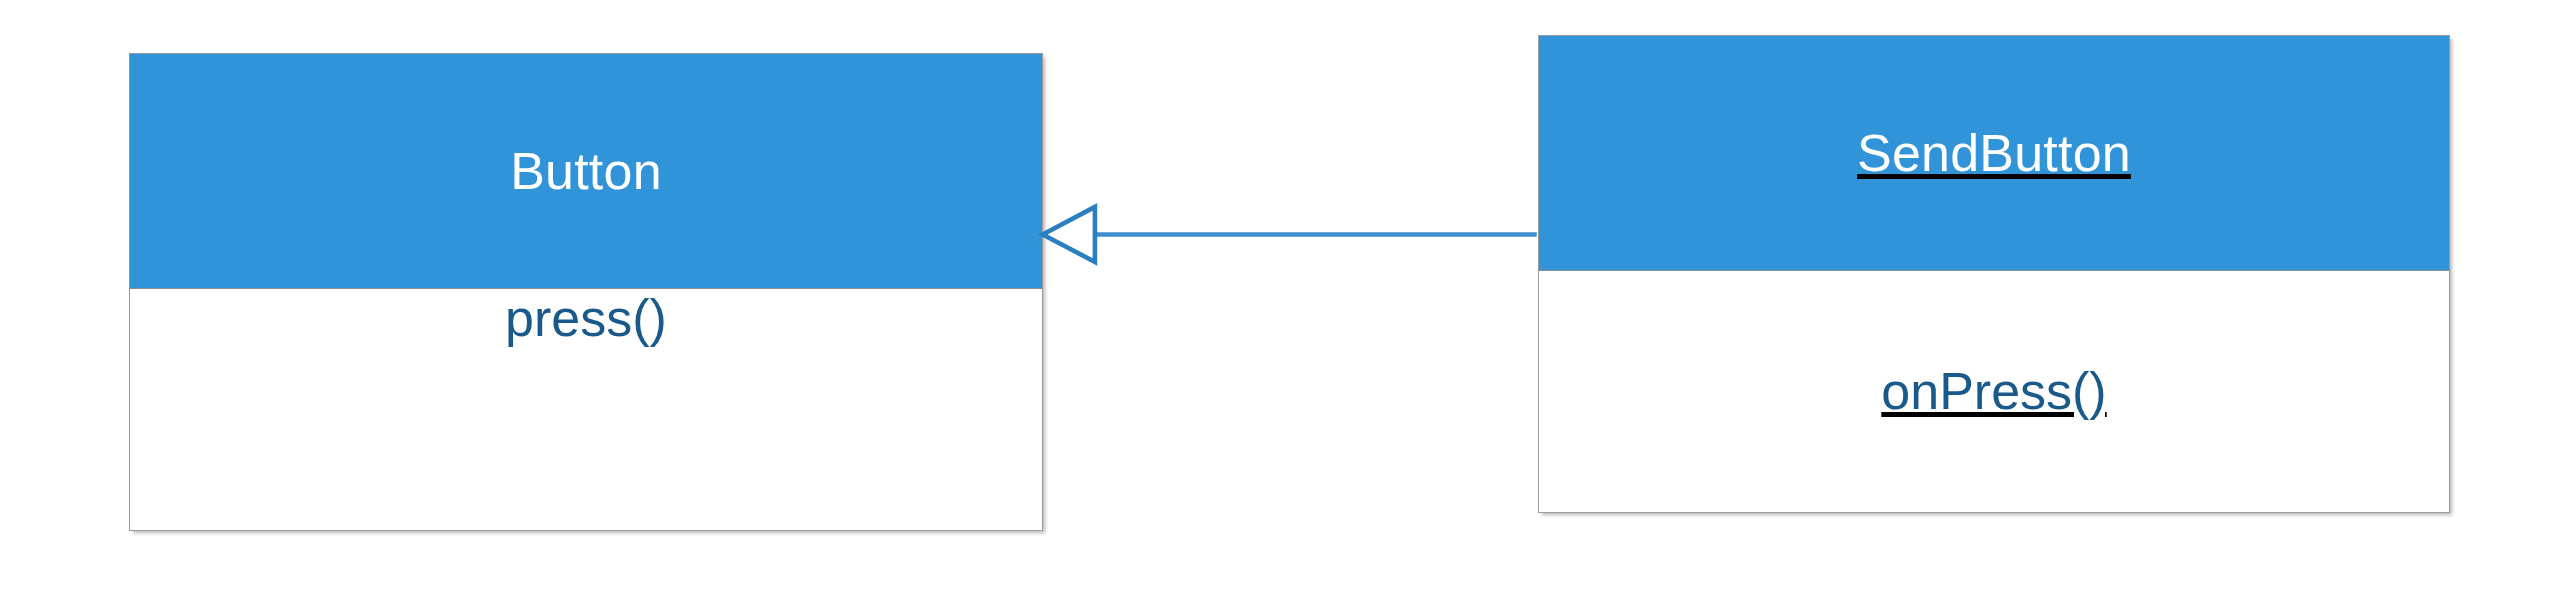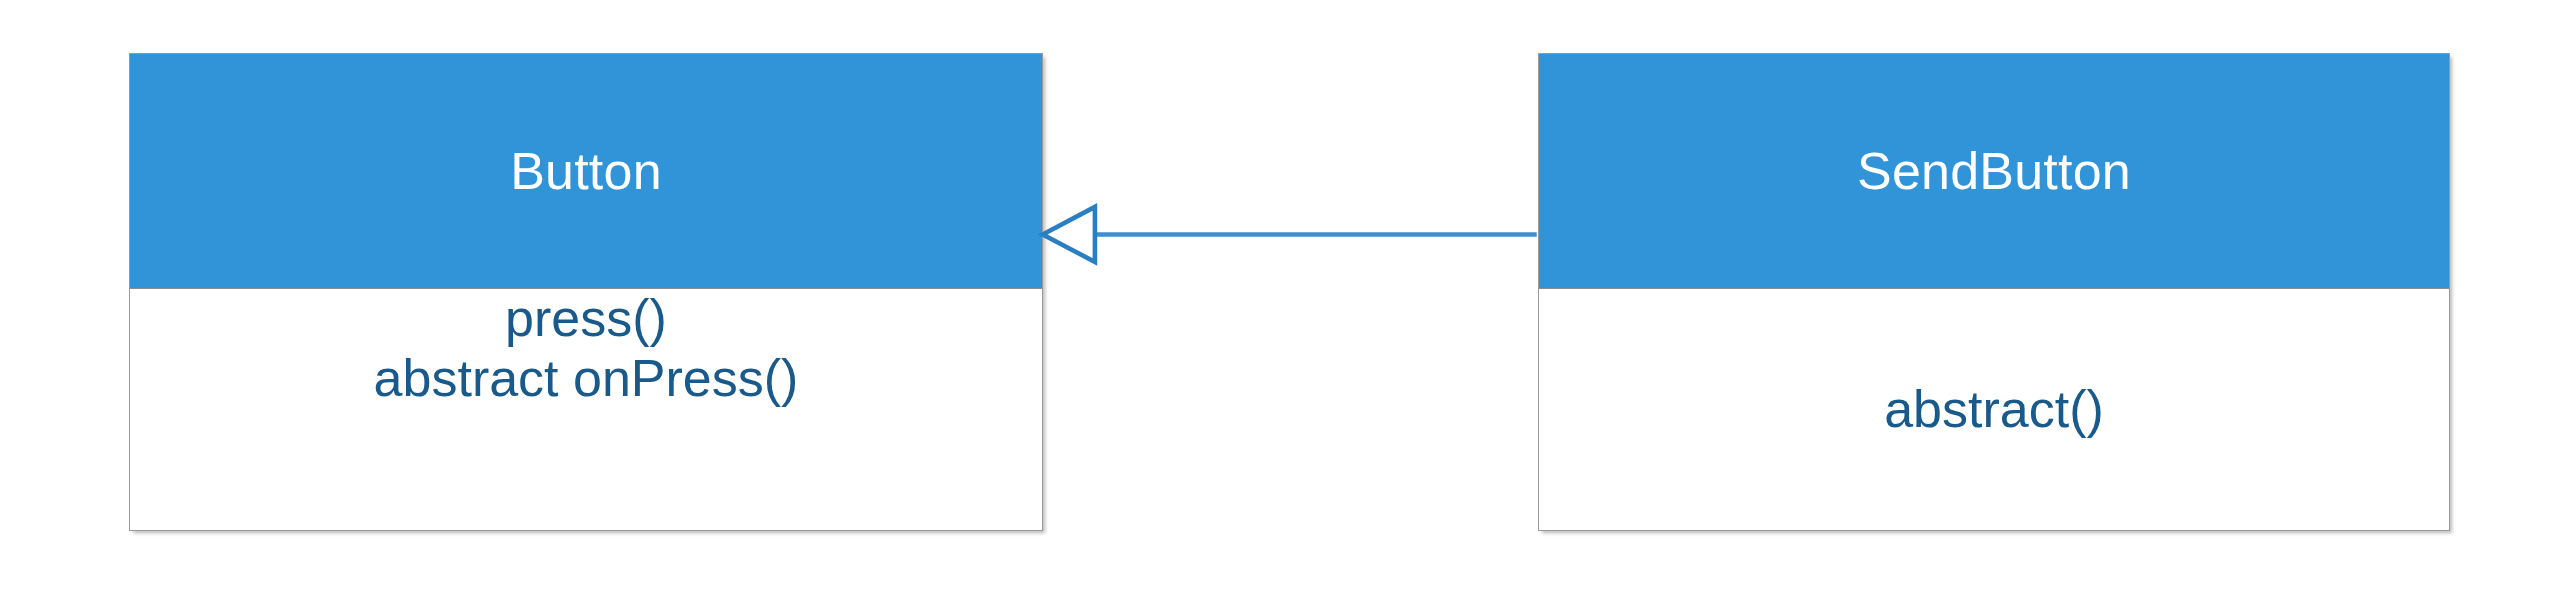--- a/index.html
+++ b/index.html
@@ -66,23 +66,24 @@
     left: 129px;
     top: 53px;
     width: 914px;
     height: 478px;
   }
   #class-button .uml-header { height: 235px; }
 
   
   #class-sendbutton {
     left: 1538px;
-    top: 53px;
+    top: 35px;
     width: 912px;
     height: 478px;
+    text-decoration: underline;
   }
   #class-sendbutton .uml-header { height: 235px; }
   #class-sendbutton .uml-body { justify-content: center; }
 
   
   #generalization {
     position: absolute;
     left: 1030px;
     top: 184px;
     width: 524px;
@@ -94,30 +95,29 @@
 <body>
 
 <div id="canvas">
 
   <div class="uml-class" id="class-button">
     <div class="uml-header">
       <span class="uml-header-title">Button</span>
     </div>
     <div class="uml-body">
       <div class="uml-member">press()</div>
-      <div class="uml-member">abstract onPress()</div>
     </div>
   </div>
 
   <div class="uml-class" id="class-sendbutton">
     <div class="uml-header">
       <span class="uml-header-title">SendButton</span>
     </div>
     <div class="uml-body">
-      <div class="uml-member">abstract()</div>
+      <div class="uml-member">onPress()</div>
     </div>
   </div>
 
   <svg id="generalization" viewBox="0 0 570 120">
 
     <line x1="70" y1="55" x2="552" y2="55" stroke="#3d8fd1" stroke-width="5"></line>
 
     <polygon points="13,55 70,25 70,85" fill="#ffffff" stroke="#2a7fc0" stroke-width="5" stroke-linejoin="miter"></polygon>
   </svg>
 

